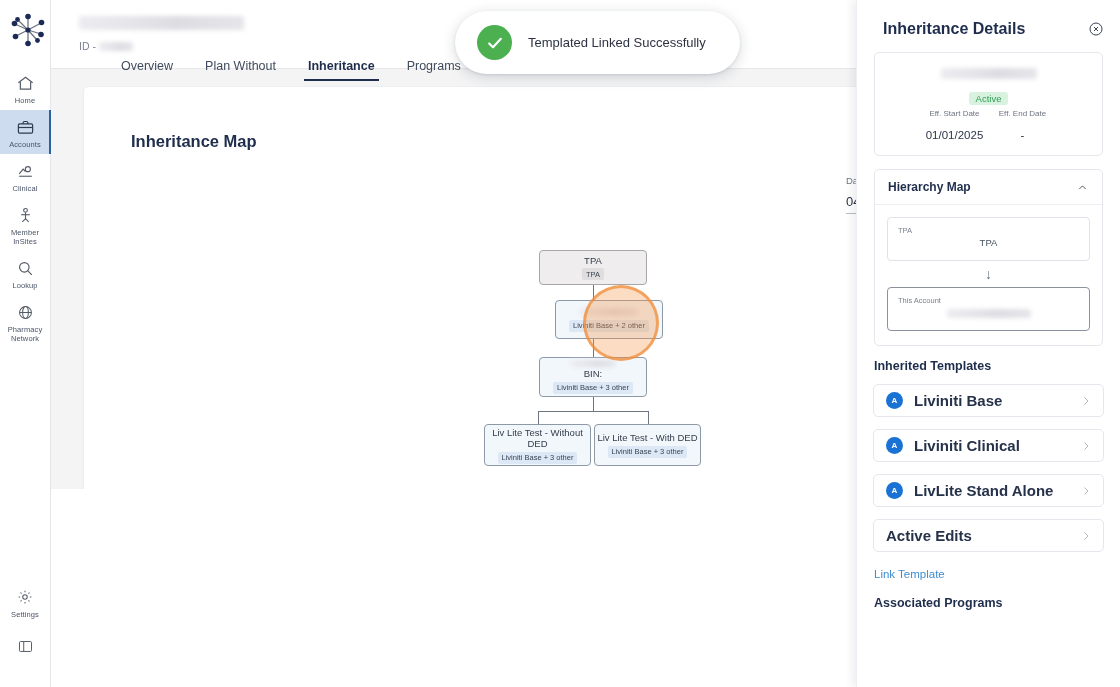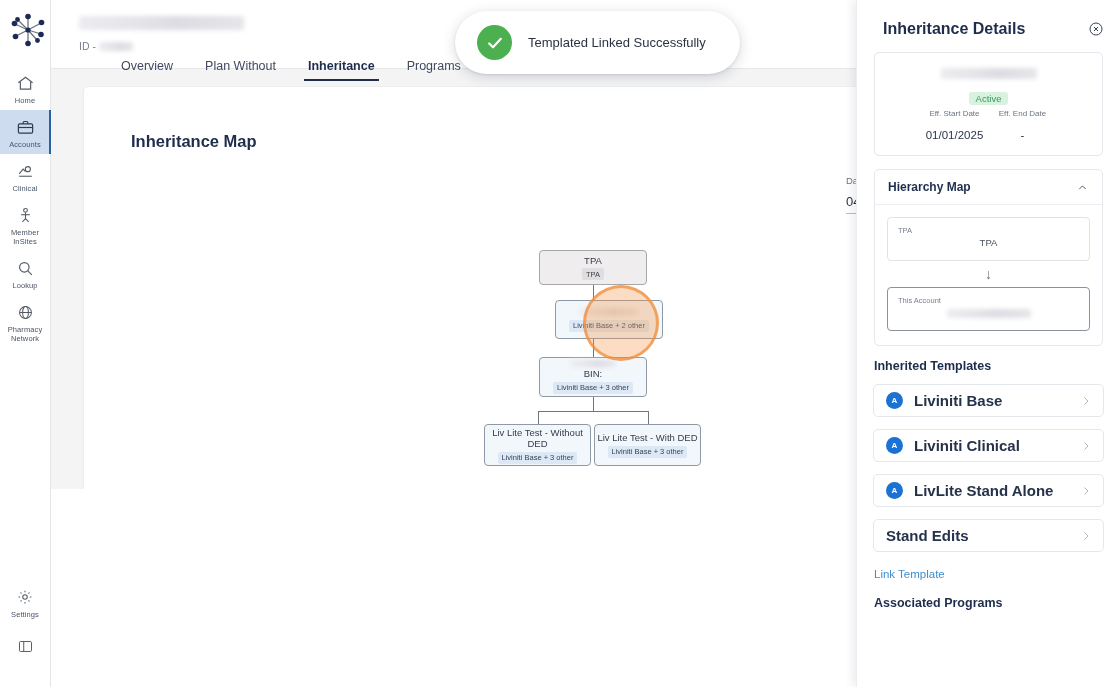--- a/index.html
+++ b/index.html
@@ -463,21 +463,21 @@
       <span class="tmpl-av">A</span>
       <span class="tmpl-name">LivLite Stand Alone</span>
       <span class="chev">
         <svg width="12" height="12" viewBox="0 0 24 24" fill="none" stroke="#a7adb8" stroke-width="1.8">
             <path d="M9 5l7 7-7 7"></path>
           </svg>
       </span>
     </div>
 
     <div class="tmpl-row">
-      <span class="tmpl-name">Stand Edits</span>
+      <span class="tmpl-name">Active Edits</span>
       <span class="chev">
         <svg width="12" height="12" viewBox="0 0 24 24" fill="none" stroke="#a7adb8" stroke-width="1.8">
             <path d="M9 5l7 7-7 7"></path>
           </svg>
       </span>
     </div>
 
     <span class="link-tmpl">Link Template</span>
 
     <div class="assoc-title">Associated Programs</div>

